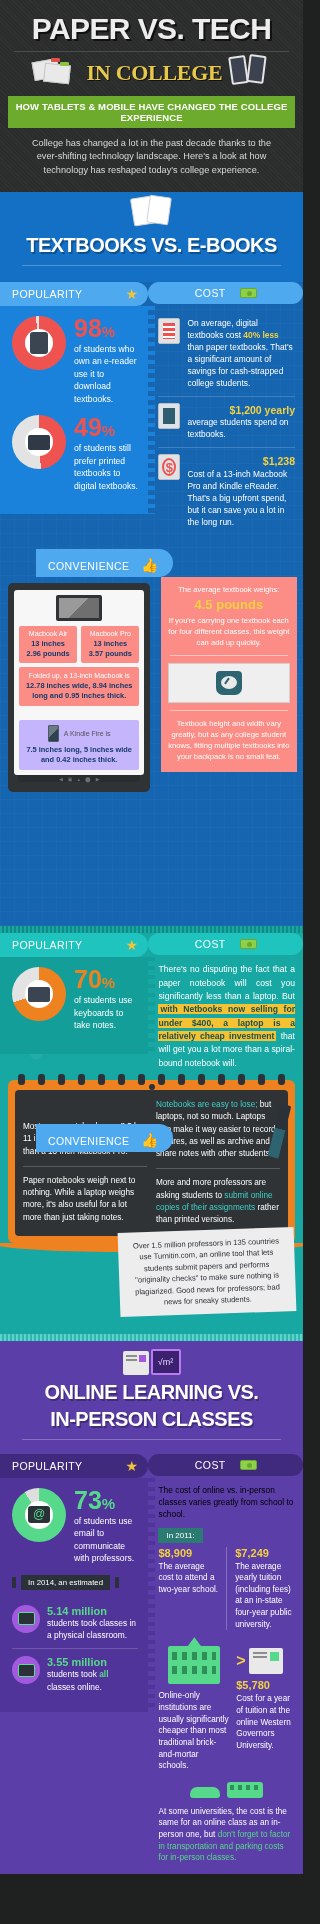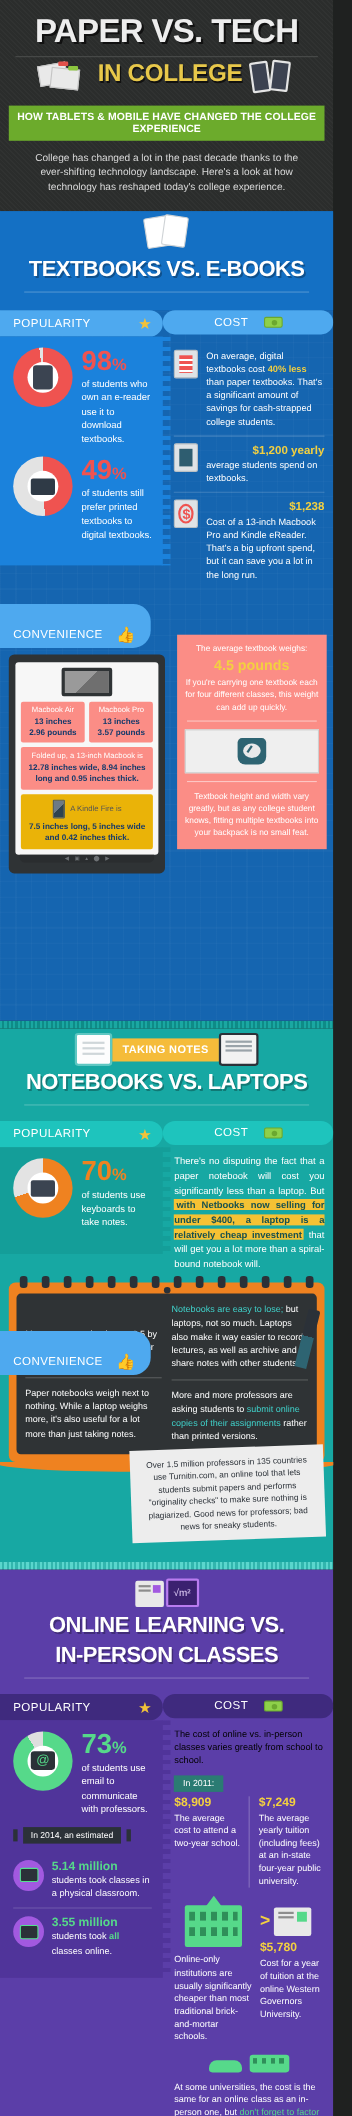--- a/index.html
+++ b/index.html
@@ -22,22 +22,22 @@
     font-size: 30px;
     font-weight: bold;
     letter-spacing: -0.6px;
     color: #ededed;
     text-shadow: 2px 2px 0 #111;
     line-height: 1.02;
     padding: 4px 6px 0;
   }
   .title-rule { height: 1px; background: #4a4c4b; margin: 6px 14px 0; }
   .title-sub-row {
-    display: flex; align-items: flex-start; justify-content: center;
-    gap: 8px; margin-top: 2px; padding: 0 10px;
+    display: flex; align-items: flex-end; justify-content: center;
+    gap: 8px; margin-top: 2px; padding: 0 10px; font-family: Liberation Serif, serif;
   }
   .title-sub {
     font-size: 22px; font-weight: bold; color: #e8c84a;
     letter-spacing: -0.3px; text-shadow: 1px 1px 0 #111;
   }
   .papers-icon { width: 46px; height: 30px; position: relative; flex: none; }
   .papers-icon i {
     position: absolute; background: #e9e9e9; border: 1px solid #c4c4c4;
     display: block;
   }
@@ -137,37 +137,37 @@
   .ci-icon.book::after{content:"";position:absolute;inset:4px;background:#2e5d70;}
   .ci-icon.dollar::after{content:"$";position:absolute;inset:0;display:flex;align-items:center;justify-content:center;color:#ef5350;font-weight:bold;font-size:13px;border:2px solid #ef5350;border-radius:50%;margin:3px;}
   .cost-txt { font-size: 8.4px; line-height: 1.42; }
   .hl-yellow { color:#f3d040; font-weight:bold; }
   .hl-yellow-b { color:#f3d040; font-weight:bold; font-size:10.5px; display:block;text-align:right; }
 
   
   .conv-wrap { position: relative; padding-top: 4px; }
   .conv-pill {
     background:#4ea9ef; color:#fff; border-radius: 0 16px 16px 0;
-    display:inline-flex; align-items:center; gap:12px; padding:21px 14px 5px 12px;
-    font-size: 10.5px; letter-spacing:.4px;
+    display:inline-flex; align-items:flex-end; gap:12px; padding:9px 14px 5px 12px;
+    font-size: 10.5px; letter-spacing:.4px;margin-left:36px;
   }
   .laptop-card {
     margin: 6px 6px 0 8px; background:#2f3335; border-radius:5px; padding:7px 6px 10px;
     width: 47%;
   }
   .laptop-inner { background:#f7f7f7; border-radius:3px; padding:5px; }
   .screen-mini { width:46px;height:26px;background:linear-gradient(135deg,#9a9a9a 50%,#6f6f6f 50%);margin:0 auto 5px;border:3px solid #2f3335;border-radius:2px; }
   .two-col { display:flex; gap:4px; }
   .mini-card { background:#fb8d86; border-radius:2px; padding:4px 3px; text-align:center; flex:1; }
   .mini-card .t { font-size:7px; color:#fff; }
   .mini-card .v { font-size:7.4px; color:#153a6b; font-weight:bold; line-height:1.35; margin-top:2px; }
   .wide-card { background:#fb8d86; border-radius:2px; padding:5px 4px; text-align:center; margin-top:4px; }
   .wide-card .t { font-size:7px; color:#fff; }
   .wide-card .v { font-size:7.4px; color:#153a6b; font-weight:bold; line-height:1.4; margin-top:2px; }
-  .kindle-card { background:#eab308; border-radius:2px; padding:5px 4px; margin-top:4px; text-align:center; }
+  .kindle-card { background:#c4b5fd; border-radius:2px; padding:5px 4px; margin-top:14px; text-align:center; }
   .kindle-row { display:flex; align-items:center; justify-content:center; gap:5px; }
   .kindle-ico { width:11px;height:17px;background:linear-gradient(135deg,#6d7a85 50%,#2e4350 50%);border:1px solid #4a5a66;border-radius:1px;}
   .kindle-card .t { font-size:7px; color:#555; }
   .kindle-card .v { font-size:7.4px; color:#153a6b; font-weight:bold; line-height:1.35; margin-top:3px; }
   .laptop-base { height:7px; background:#2a2d2f; border-radius:0 0 4px 4px; margin:0 4px; display:flex;align-items:center;justify-content:center;gap:5px;color:#6d7174;font-size:5px;}
 
   .weight-card {
     position:absolute; right:6px; top:32px; width: 45%;
     background:#fb8d86; padding:8px 7px 10px; text-align:center; color:#fff;
   }
@@ -412,29 +412,20 @@
           </div>
         <div class="wc-hr"></div>
         <div class="body">Textbook height and width vary greatly, but as any college student knows, fitting multiple textbooks into your backpack is no small feat.</div>
       </div>
       <div style="height:128px"></div>
     </div>
   </div>
 
   <div class="teal-strip"></div>
   <div class="sec-notes">
-    <div class="notes-top">
-      <div class="taking-notes-row">
-        <span class="tn-note"></span>
-        <span class="tn-badge">TAKING NOTES</span>
-        <span class="tn-lap"></span>
-      </div>
-      <div class="sec-title">NOTEBOOKS VS. LAPTOPS</div>
-      <div class="sec-hr"></div>
-    </div>
 
     <div class="cols">
       <div class="col-l">
         <div class="pill pill-teal">
           <span>POPULARITY</span>
           <span class="star">★</span>
         </div>
         <div class="panel-teal">
           <div class="stat-row">
             <div class="donut donut-70">

